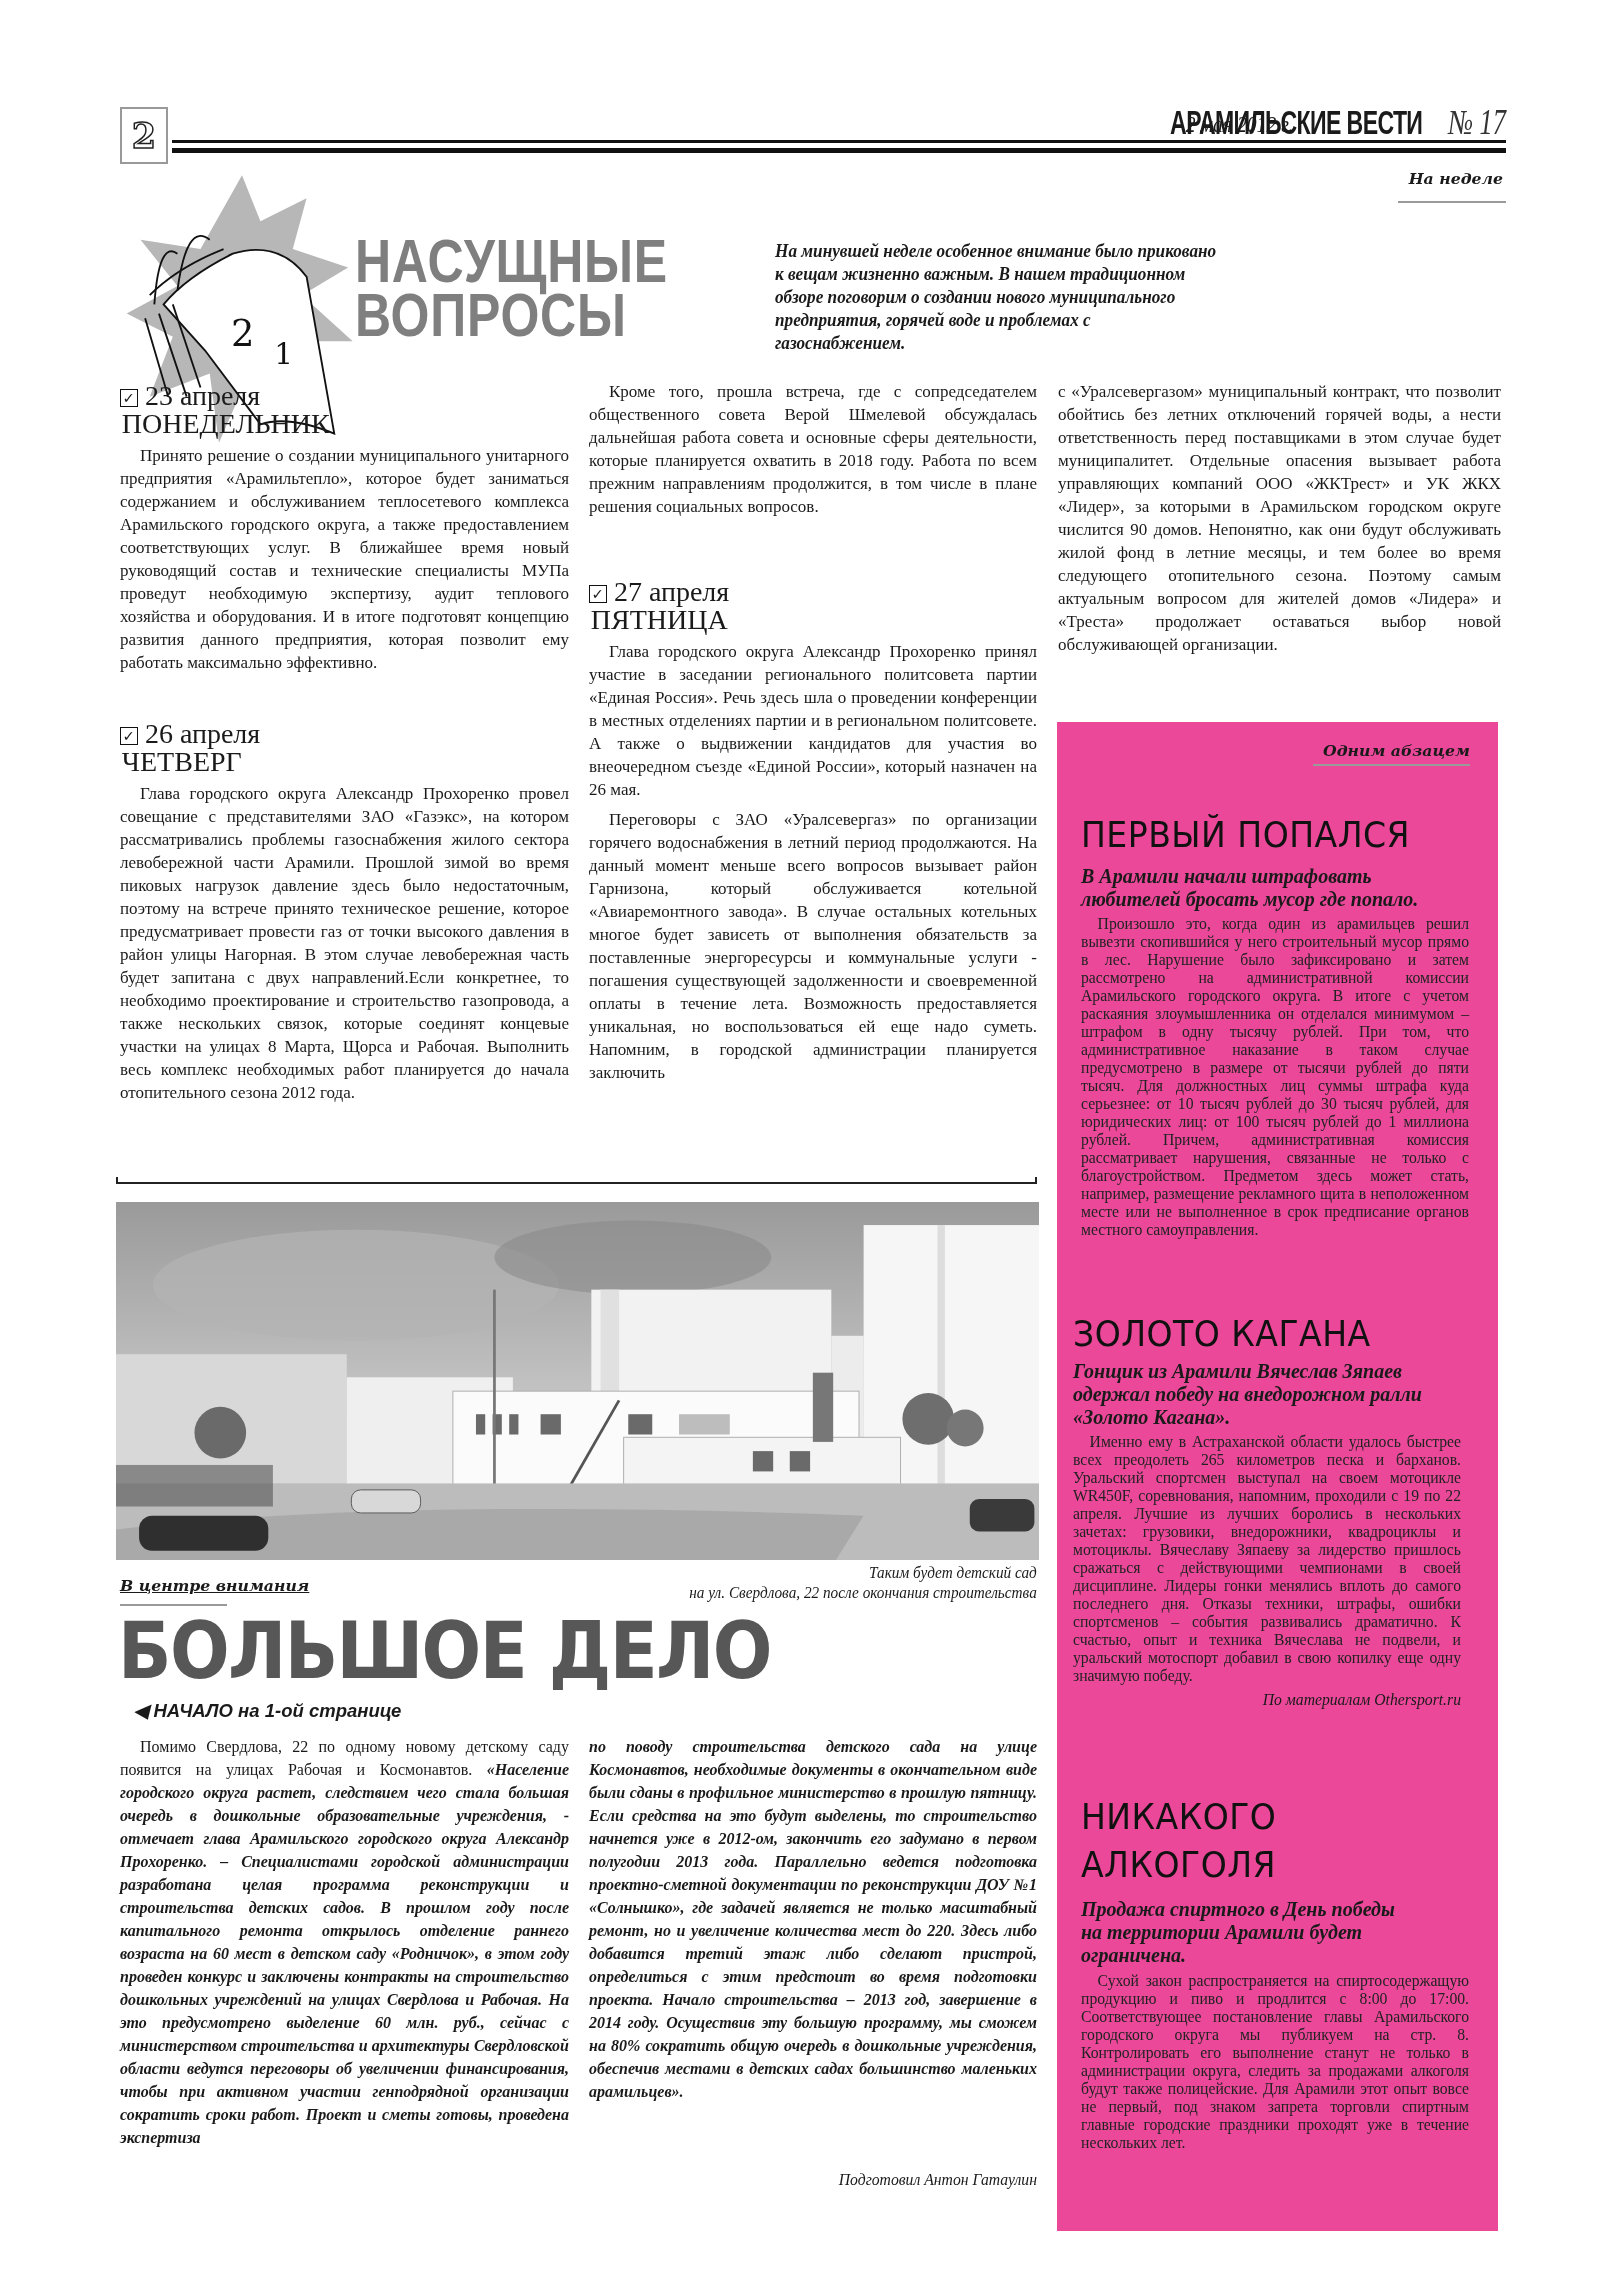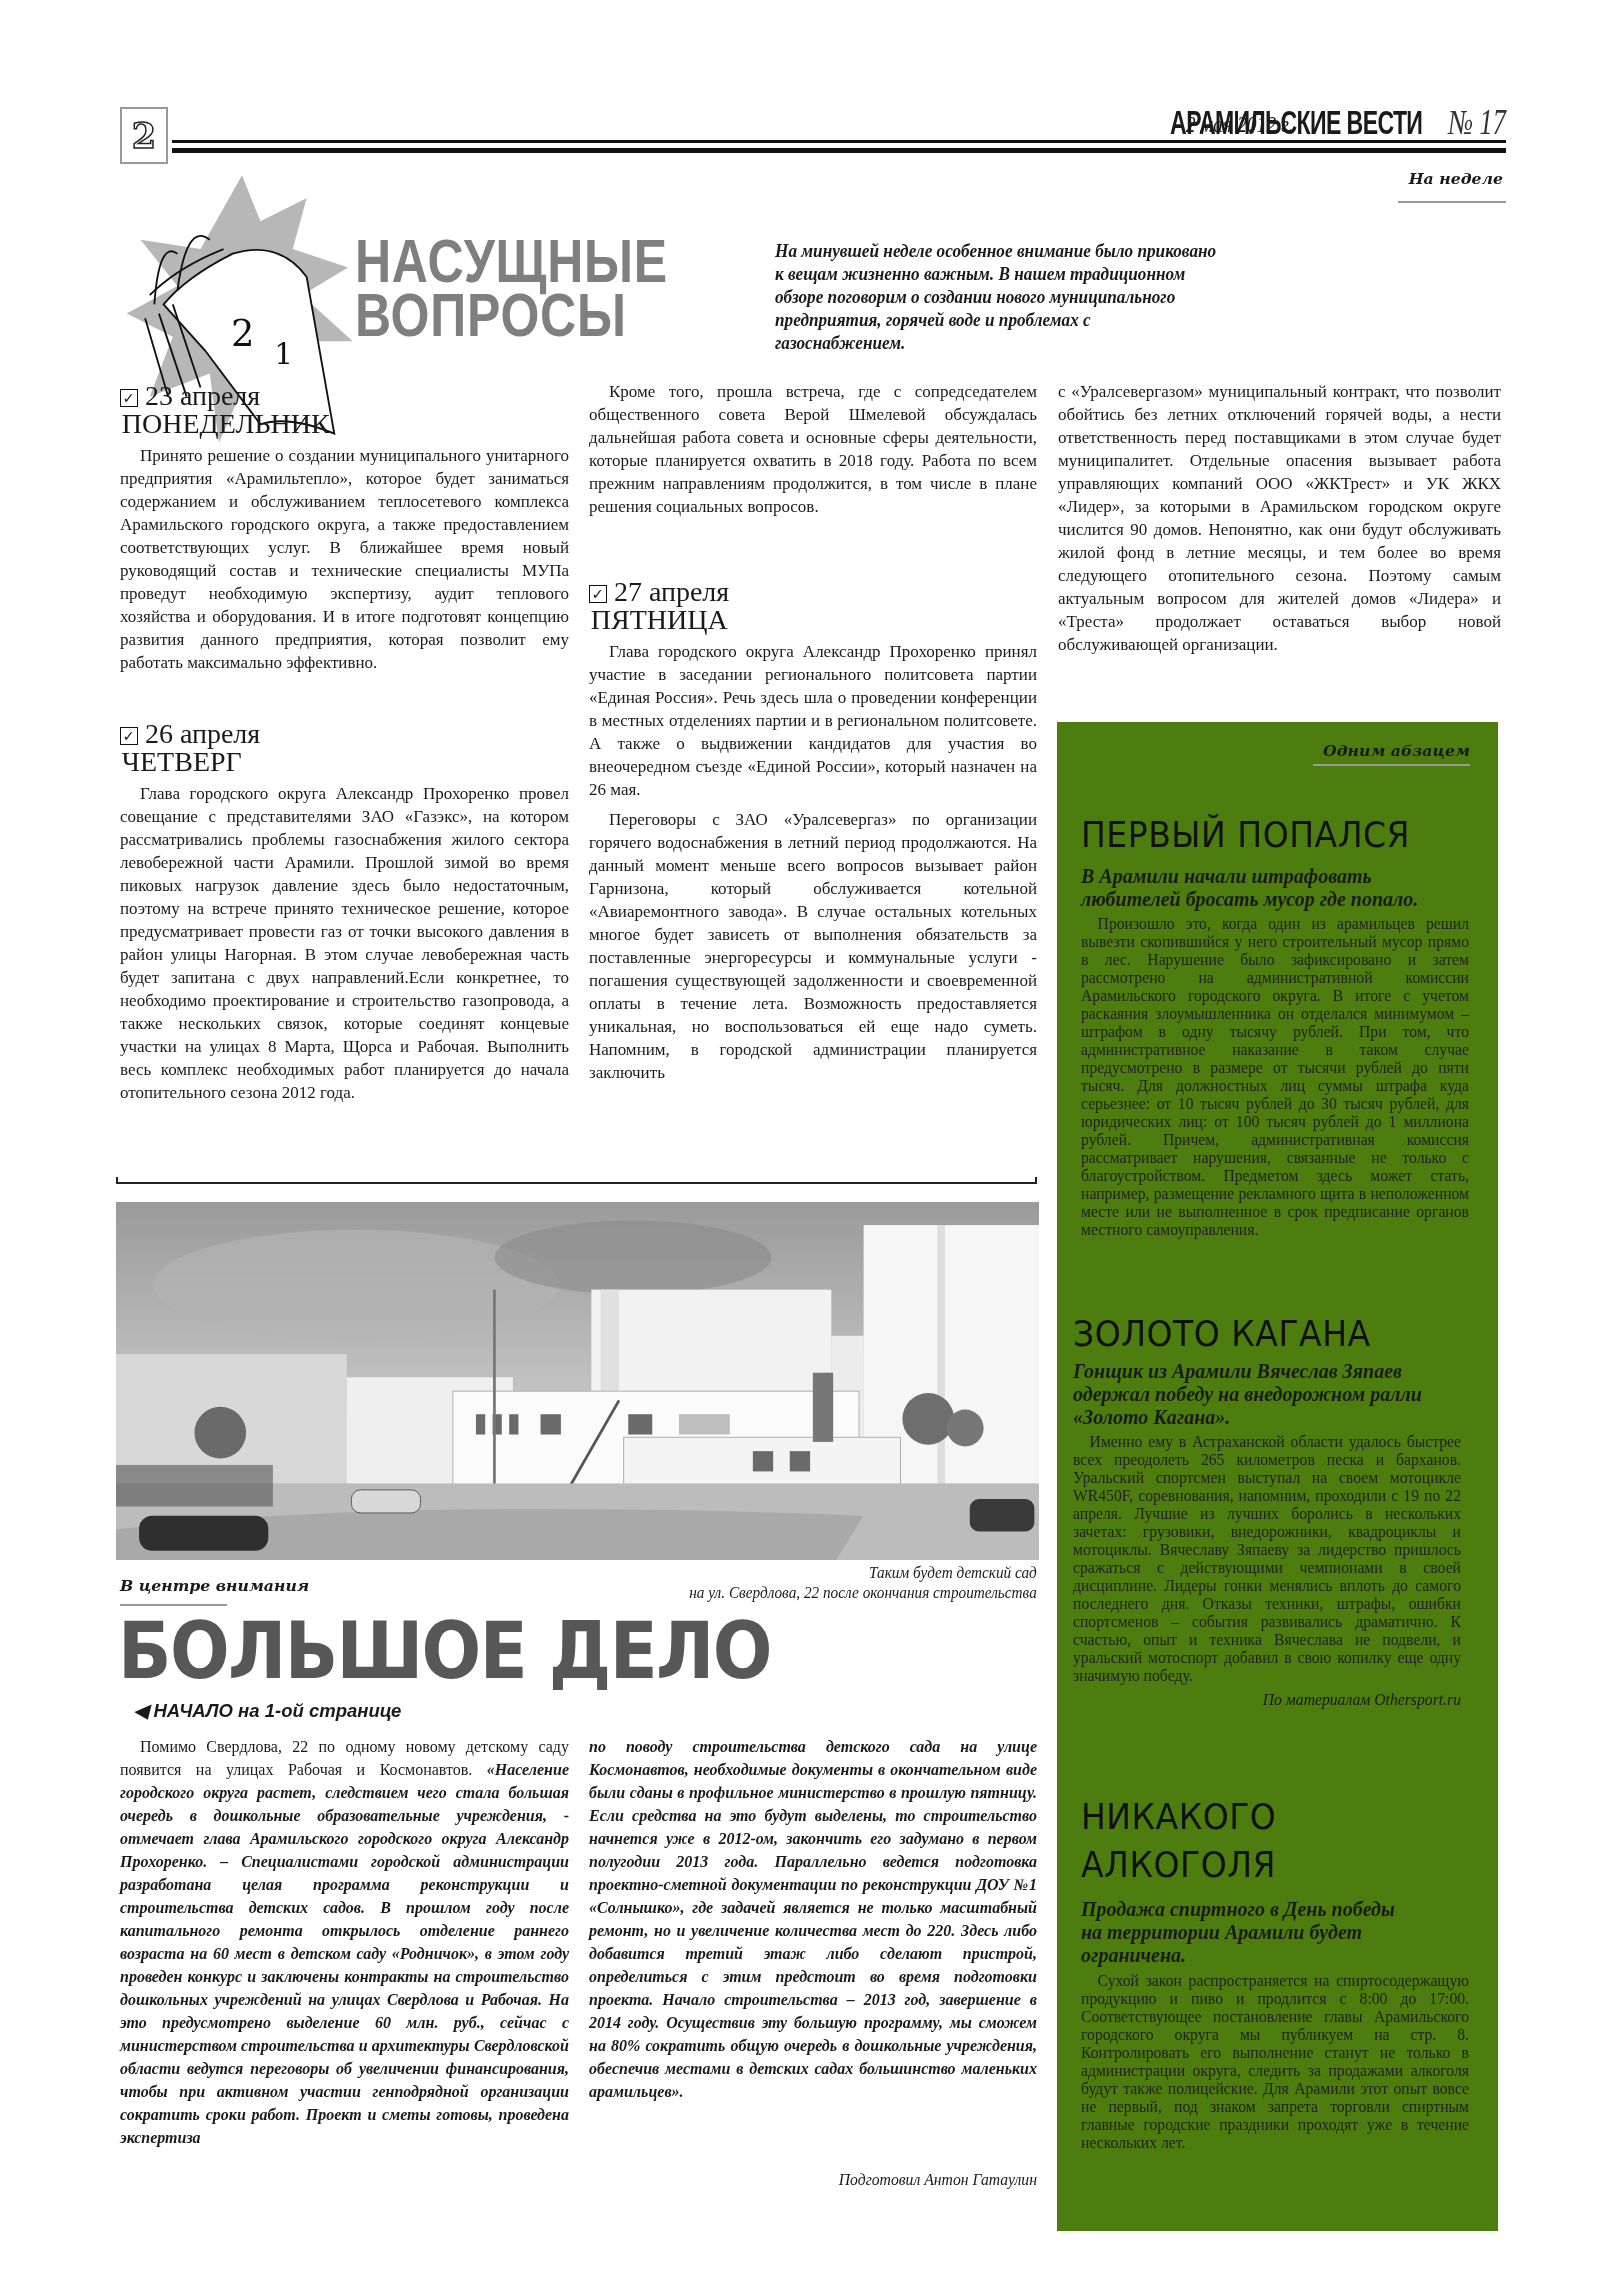--- a/index.html
+++ b/index.html
@@ -40,21 +40,21 @@
     line-height: 16.6px; text-align: center; vertical-align: 1.8px; font-family: "DejaVu Sans", sans-serif; box-sizing: border-box; }
 
   .col1 { left: 120px; width: 449px; }
   .col2 { left: 589px; width: 448px; }
   .col3 { left: 1058px; width: 443px; }
 
   
   #photo { left: 116px; top: 1202px; width: 923px; height: 358px; overflow: hidden; }
 
   
-  #sidebar { left: 1057px; top: 722px; width: 441px; height: 1509px; background: #4d7c0f; }
+  #sidebar { left: 1057px; top: 722px; width: 441px; height: 1509px; background: #ec4899; }
   .sb-head { font-family: "DejaVu Sans", sans-serif; font-size: 36px; line-height: 48px; color: #111; letter-spacing: 0.5px; transform: scaleX(0.92); transform-origin: left;}
   .sb-sub { font-style: italic; font-weight: bold; font-size: 20px; line-height: 23px; }
   .sb-body { font-size: 15.7px; line-height: 18px; color: #222; }
   .sb-body p { margin: 0; text-indent: 16.6px; }
 
   
   #big-title { left: 118px; top: 1606px; font-family: "DejaVu Sans", sans-serif; font-weight: bold; font-size: 78px; color: #575757; letter-spacing: -1.8px; transform: scaleX(0.9); transform-origin: left; }
   #cont { left: 134px; top: 1700px; font-family: "Liberation Sans", sans-serif; font-style: italic; font-weight: bold; font-size: 18.5px; }
   .bold-quote { font-weight: bold; font-style: italic; }
 </style>
@@ -183,21 +183,21 @@
   <rect x="25" y="340" width="140" height="38" rx="14" fill="#2f2f2f"></rect>
   <rect x="255" y="312" width="75" height="25" rx="10" fill="#d8d8d8" stroke="#555"></rect>
   <rect x="925" y="322" width="70" height="35" rx="10" fill="#3a3a3a"></rect>
 </svg>
 
 <div class="abs" style="right:582px; top:1563px; font-style:italic; font-size:16.6px; text-align:right; line-height:20px; transform:scaleX(0.92); transform-origin:right;">
   <div>Таким будет детский сад</div>
   <div>на ул. Свердлова, 22 после окончания строительства</div>
 </div>
 
-<div class="abs tag" style="left:120px; top:1576px;">В центре внимания</div>
+<div class="abs tag" style="left:120px; top:1576px;text-decoration:underline;">В центре внимания</div>
 <div class="abs tag-rule" style="left:120px; width:107px; top:1604px;"></div>
 
 <div class="abs" id="big-title">БОЛЬШОЕ ДЕЛО</div>
 <div class="abs" id="cont">
   <span>◀ </span><span>НАЧАЛО на 1-ой странице</span>
 </div>
 
 <div class="abs col1 body-text just" style="top:1735px; font-size:16px; line-height:23px;">
   <p><span>Помимо Свердлова, 22 по одному новому детскому саду появится на улицах Рабочая и Космонавтов. </span><span class="bold-quote">«Население городского округа растет, следствием чего стала большая очередь в дошкольные образовательные учреждения, - отмечает глава Арамильского городского округа Александр Прохоренко. – Специалистами городской администрации разработана целая программа реконструкции и строительства детских садов. В прошлом году после капитального ремонта открылось отделение раннего возраста на 60 мест в детском саду «Родничок», в этом году проведен конкурс и заключены контракты на строительство дошкольных учреждений на улицах Свердлова и Рабочая. На это предусмотрено выделение 60 млн. руб., сейчас с министерством строительства и архитектуры Свердловской области ведутся переговоры об увеличении финансирования, чтобы при активном участии генподрядной организации сократить сроки работ. Проект и сметы готовы, проведена экспертиза</span></p>
 </div>

